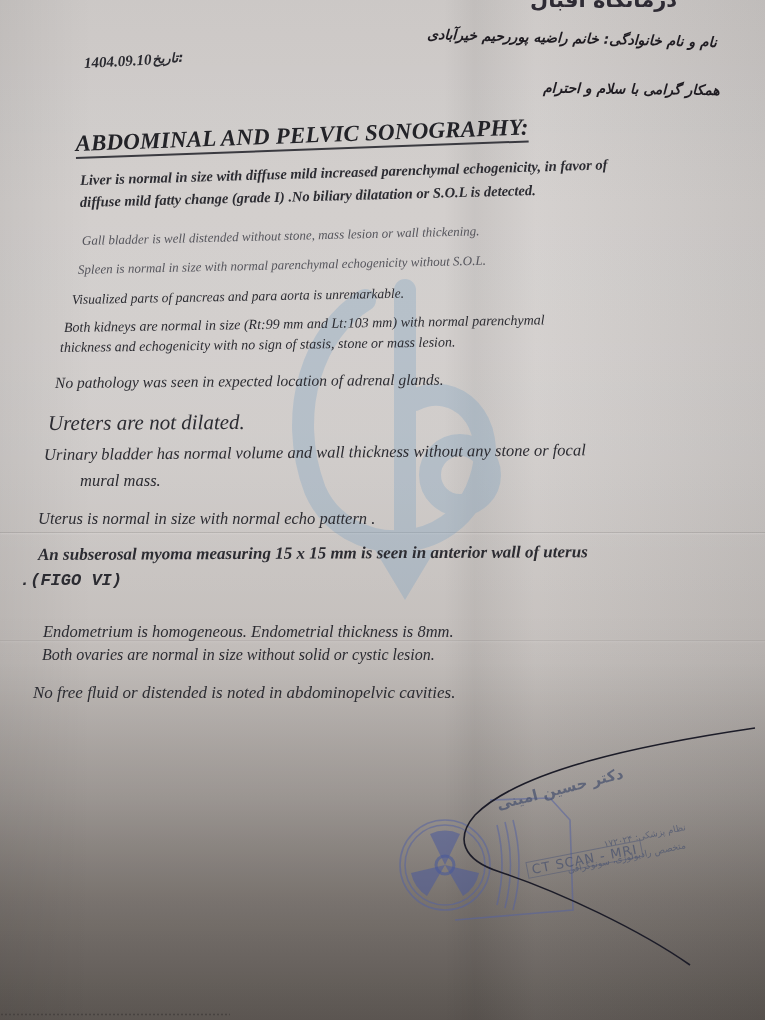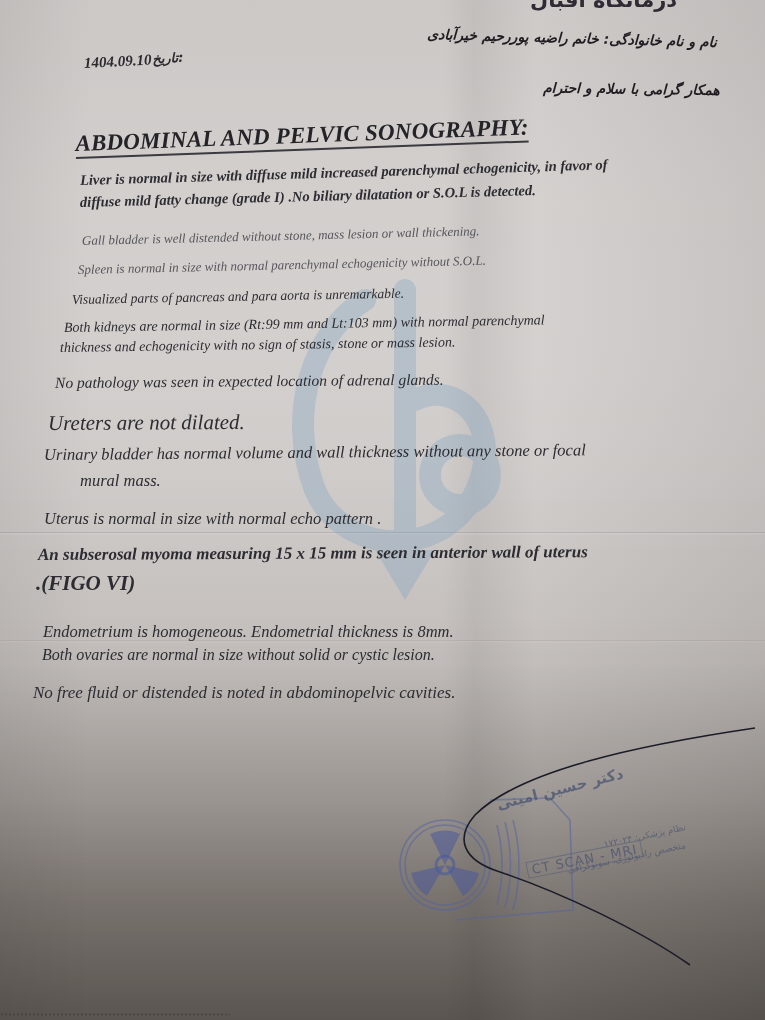--- a/index.html
+++ b/index.html
@@ -204,24 +204,24 @@
 
 <div class="line" style="left:64px; top:320px; font-size:14px; transform:rotate(-0.9deg);">Both kidneys are normal in size (Rt:99 mm and Lt:103 mm) with normal parenchymal</div>
 <div class="line" style="left:60px; top:340px; font-size:14px; transform:rotate(-0.8deg);">thickness and echogenicity with no sign of stasis, stone or mass lesion.</div>
 
 <div class="line" style="left:55px; top:374px; font-size:15.5px; transform:rotate(-0.5deg);">No pathology was seen in expected location of adrenal glands.</div>
 <div class="line" style="left:48px; top:411px; font-size:21px; transform:rotate(-0.3deg);">Ureters are not dilated.</div>
 
 <div class="line" style="left:44px; top:445px; font-size:16.5px; transform:rotate(-0.5deg);">Urinary bladder has normal volume and wall thickness without any stone or focal</div>
 <div class="line" style="left:40px; top:471px; font-size:16.5px;margin-left:40px;">mural mass.</div>
 
-<div class="line" style="left:44px; top:509px; font-size:16.5px;">Uterus is normal in size with normal echo pattern .</div>
+<div class="line" style="left:38px; top:509px; font-size:16.5px;">Uterus is normal in size with normal echo pattern .</div>
 
 <div class="line bold" style="left:38px; top:545px; font-size:17px; transform:rotate(-0.3deg);">An subserosal myoma measuring 15 x 15 mm is seen in anterior wall of uterus</div>
-<div class="line bold" style="left:36px; top:571px; font-size:21px;">.(FIGO VI)</div>
+<div class="line bold" style="left:20px; top:571px; font-size:17px;font-family:Liberation Mono, monospace;">.(FIGO VI)</div>
 
 <div class="line" style="left:43px; top:622px; font-size:16.5px;">Endometrium is homogeneous. Endometrial thickness is 8mm.</div>
 <div class="line" style="left:42px; top:646px; font-size:16px;">Both ovaries are normal in size without solid or cystic lesion.</div>
 <div class="line" style="left:33px; top:683px; font-size:17px;">No free fluid or distended is noted in abdominopelvic cavities.</div>
 
 <svg class="stamp" viewBox="0 0 310 160">
   <g fill="none" stroke="#5563a0" stroke-opacity="0.55" stroke-width="1.6">
     <path d="M 95 30 L 155 28 L 175 50 L 178 140 L 60 150"></path>
     <circle cx="50" cy="95" r="45"></circle>
     <circle cx="50" cy="95" r="40"></circle>

